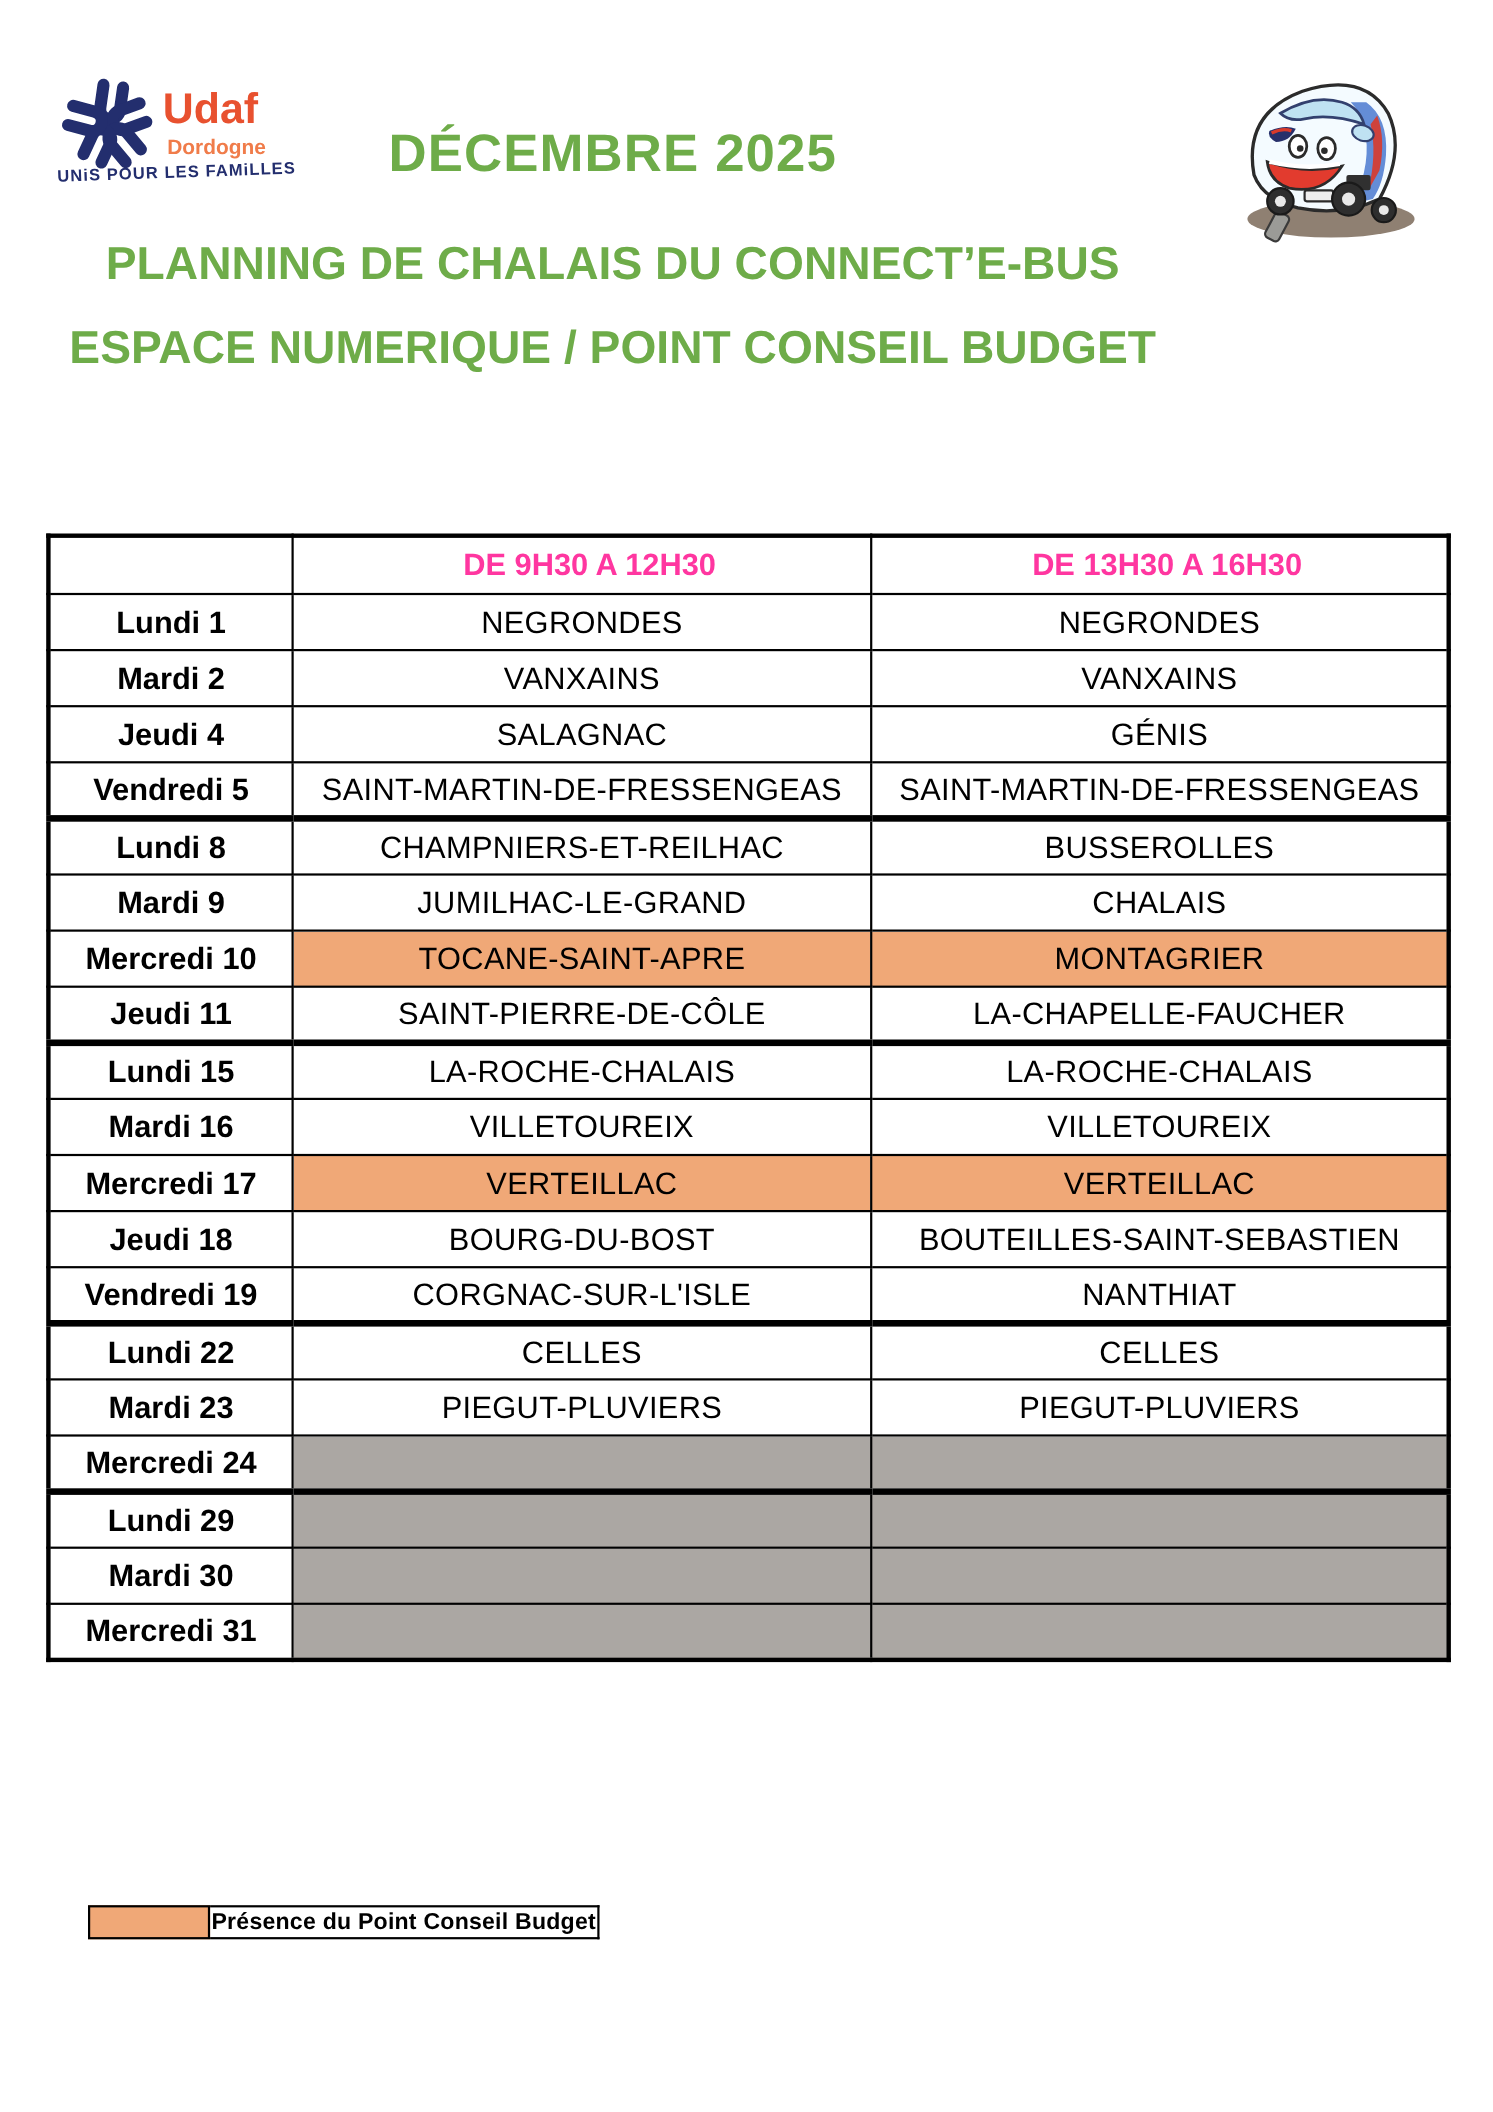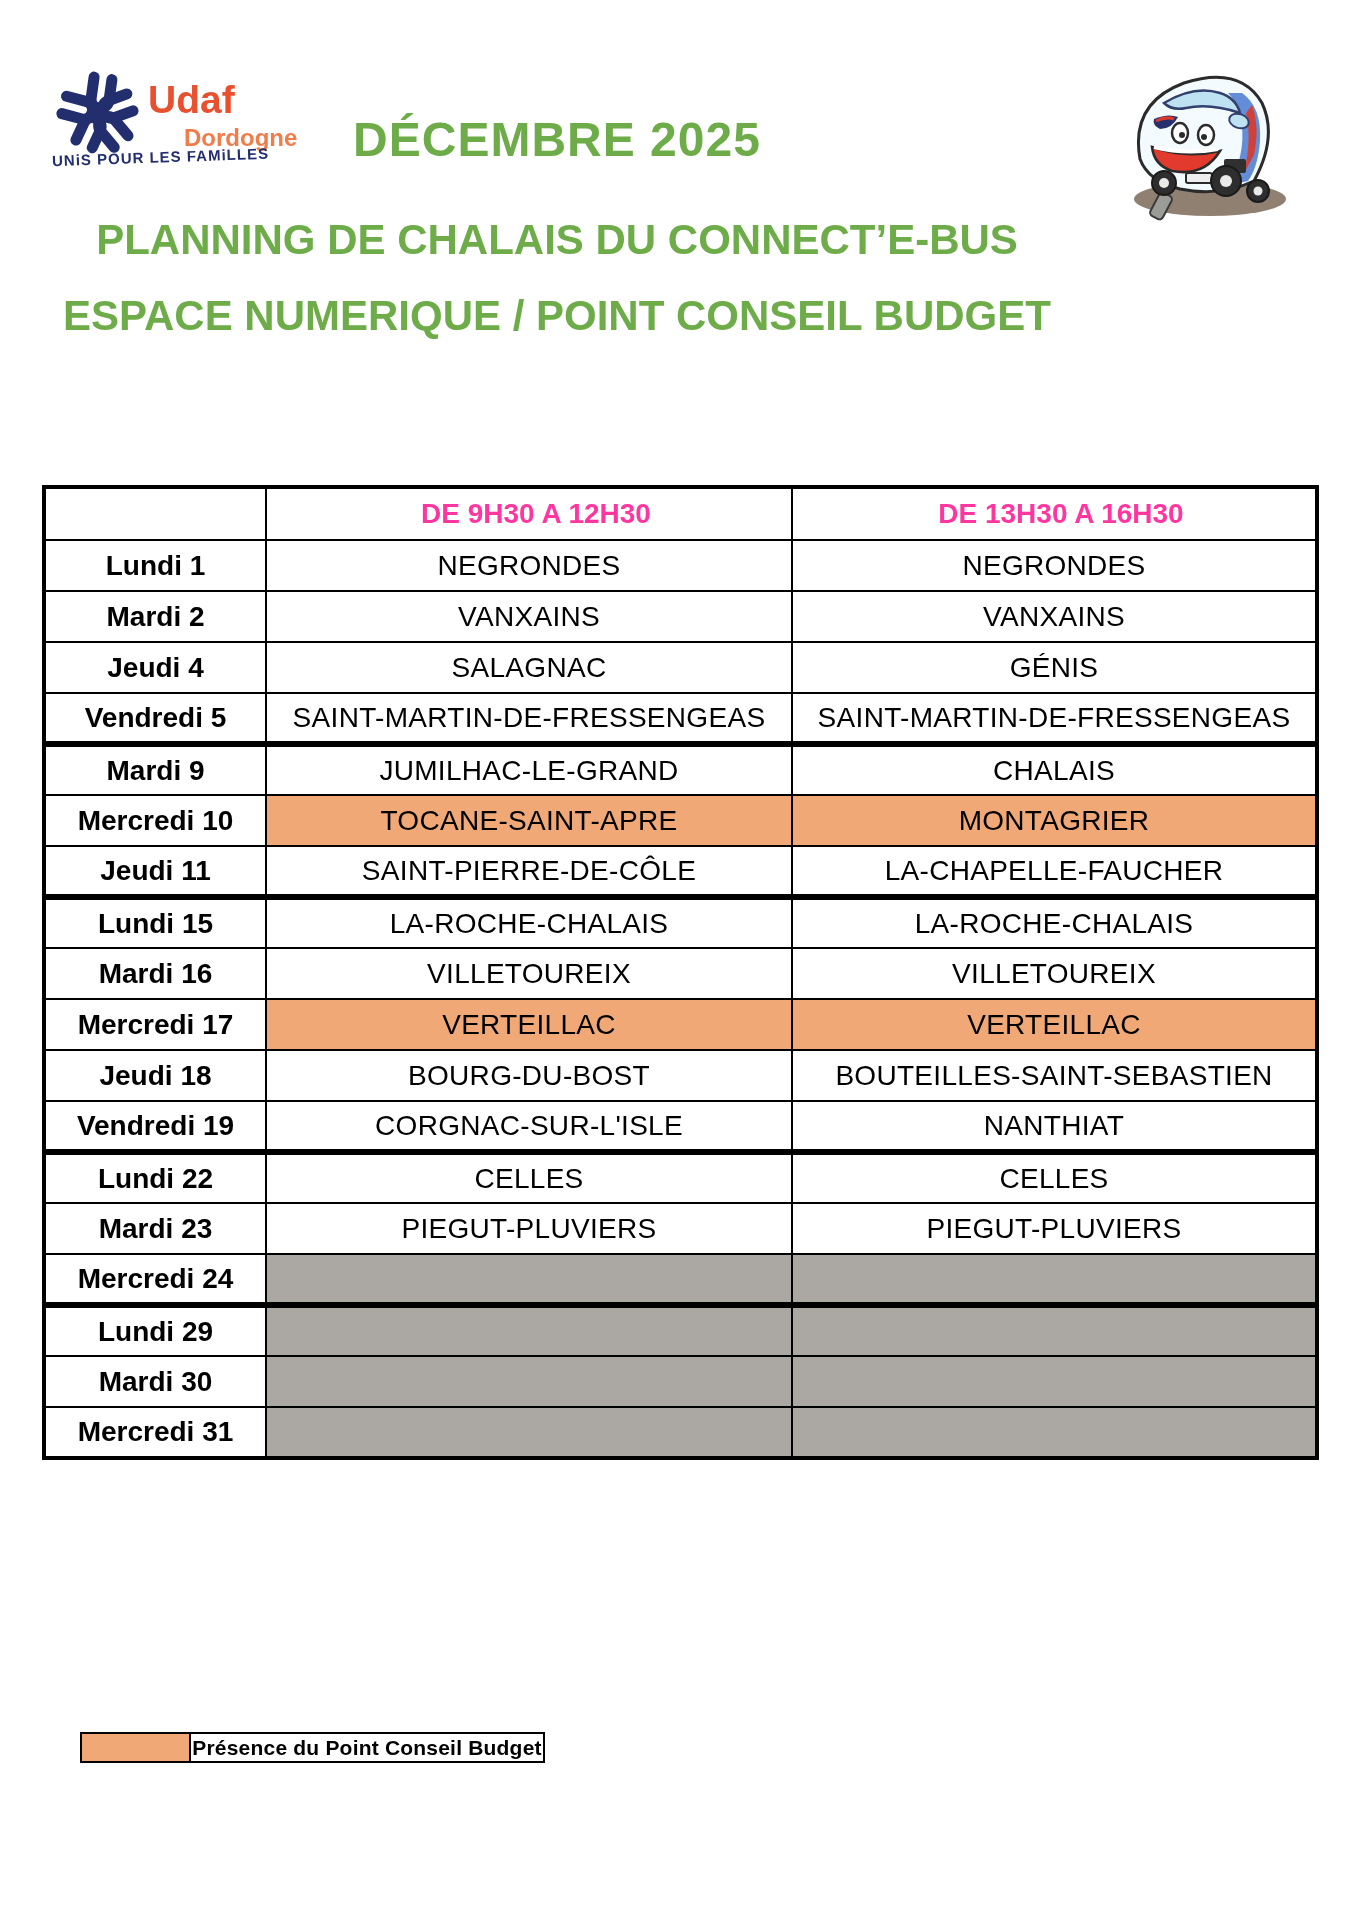--- a/index.html
+++ b/index.html
@@ -9,21 +9,21 @@
     width:1357px; height:1920px;
     background:#fff;
     font-family:"Liberation Sans", sans-serif;
     overflow:hidden;
   }
 
   
   .logo { position:absolute; left:52px; top:52px; width:230px; height:125px; }
   .logo-mark { position:absolute; left:2px; top:18px; }
   .logo-name { position:absolute; left:96px; top:26px; font-size:39px; font-weight:bold; color:var(--logo_red); letter-spacing:0px; }
-  .logo-region { position:absolute; left:100px; top:72px; font-size:24px; font-weight:bold; color:var(--logo_orange);margin-left:32px; }
+  .logo-region { position:absolute; left:100px; top:72px; font-size:19px; font-weight:bold; color:var(--logo_orange); }
   .logo-tagline { position:absolute; left:0px; top:96px; width:240px; font-size:15px; font-weight:bold; color:var(--logo_navy); letter-spacing:1px; white-space:nowrap; transform:rotate(-2deg); }
 
   .month-title {
     position:absolute; left:0; top:112px; width:1114px;
     text-align:center; color:var(--green);
     font-size:48px; font-weight:bold; letter-spacing:1px;
   }
   .subtitle { position:absolute; left:0; width:1114px; text-align:center;
     color:var(--green); font-size:42px; font-weight:bold; }
   .subtitle-1 { top:216px; }
@@ -140,20 +140,25 @@
             <td class="day-cell">Jeudi 4</td>
             <td class="city-cell">SALAGNAC</td>
             <td class="city-cell">GÉNIS</td>
           </tr>
           <tr class="week-end">
             <td class="day-cell">Vendredi 5</td>
             <td class="city-cell">SAINT-MARTIN-DE-FRESSENGEAS</td>
             <td class="city-cell">SAINT-MARTIN-DE-FRESSENGEAS</td>
           </tr>
           <tr>
+            <td class="day-cell">Lundi 8</td>
+            <td class="city-cell">CHAMPNIERS-ET-REILHAC</td>
+            <td class="city-cell">BUSSEROLLES</td>
+          </tr>
+          <tr>
             <td class="day-cell">Mardi 9</td>
             <td class="city-cell">JUMILHAC-LE-GRAND</td>
             <td class="city-cell">CHALAIS</td>
           </tr>
           <tr>
             <td class="day-cell">Mercredi 10</td>
             <td class="city-cell hl-orange">TOCANE-SAINT-APRE</td>
             <td class="city-cell hl-orange">MONTAGRIER</td>
           </tr>
           <tr class="week-end">

